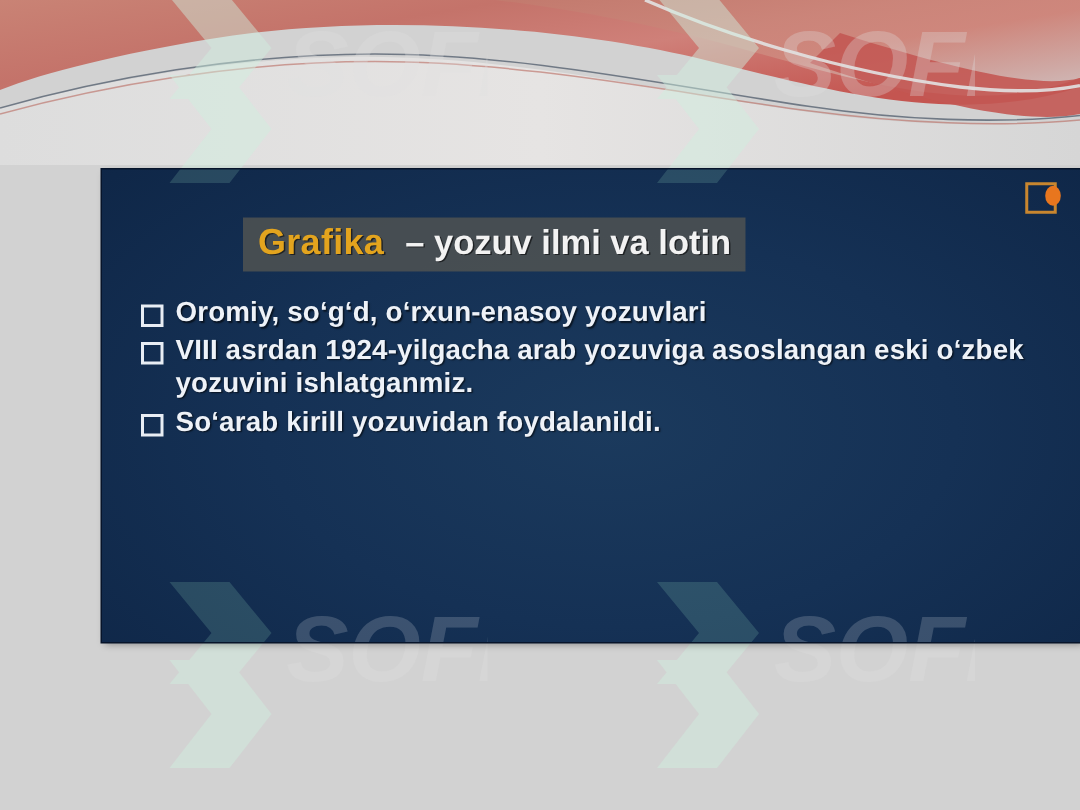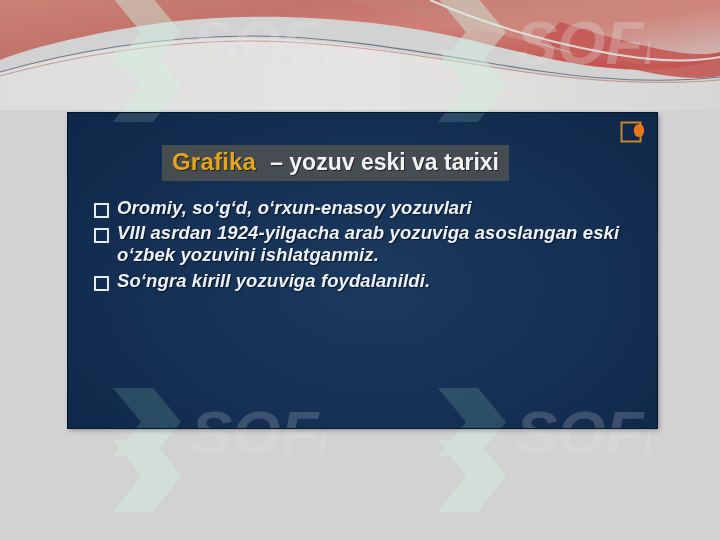--- a/index.html
+++ b/index.html
@@ -44,21 +44,21 @@
   .wm.w1 { left: 95px;  top: -10px; }
   .wm.w2 { left: 420px; top: -10px; }
   .wm.w3 { left: 95px;  top: 380px; }
   .wm.w4 { left: 420px; top: 380px; }
 
   
   #slide {
     position: absolute;
     left: 68px;
     top: 113px;
-    width: 589px;
+    width: 652px;
     height: 315px;
     background:
       radial-gradient(ellipse 110% 130% at 52% 55%,
         #1b3a5d 0%,
         #153155 32%,
         #0f2748 62%,
         #0a1c38 85%,
         #071429 100%);
     box-shadow: 0 0 0 1px #07142a, 2px 2px 5px rgba(0,0,0,0.35);
     overflow: hidden;
@@ -115,21 +115,20 @@
   .bullets {
     position: absolute;
     left: 26px;
     top: 84px;
     right: 16px;
   }
   .bullet-row {
     display: flex;
     align-items: flex-start;
     margin-bottom: 3px;
-    font-style: italic;
   }
   .bullet-box {
     flex: 0 0 auto;
     width: 11px;
     height: 11px;
     border: 2px solid #e8edf4;
     margin-top: 6px;
     margin-right: 8px;
   }
   .bullet-text {
@@ -241,32 +240,32 @@
       <text x="96" y="74" font-family="Liberation Sans, sans-serif" font-size="62" font-weight="bold" font-style="italic" fill="#ffffff">SOFF</text>
     </svg>
 
     <svg class="corner-ornament" viewBox="0 0 26 26">
       <rect x="2.5" y="3.5" width="19" height="19" fill="none" stroke="#c8862f" stroke-width="2"></rect>
       <ellipse cx="20" cy="11.5" rx="5.2" ry="6.6" fill="#e8761e"></ellipse>
     </svg>
 
     <div class="title-band">
       <span class="title-kw">Grafika</span>
-      <span class="title-rest">– yozuv eski va tarixi</span>
+      <span class="title-rest">– yozuv ilmi va lotin</span>
     </div>
 
     <div class="bullets">
       <div class="bullet-row">
         <span class="bullet-box"></span>
         <span class="bullet-text">Oromiy, so‘g‘d, o‘rxun-enasoy yozuvlari</span>
       </div>
       <div class="bullet-row">
         <span class="bullet-box"></span>
         <span class="bullet-text">VIII asrdan 1924-yilgacha arab yozuviga asoslangan eski o‘zbek yozuvini ishlatganmiz.</span>
       </div>
       <div class="bullet-row">
         <span class="bullet-box"></span>
-        <span class="bullet-text">So‘ngra kirill yozuviga foydalanildi.</span>
+        <span class="bullet-text">So‘arab kirill yozuvidan foydalanildi.</span>
       </div>
     </div>
 
   </div>
 </div>
 
 </body></html>

